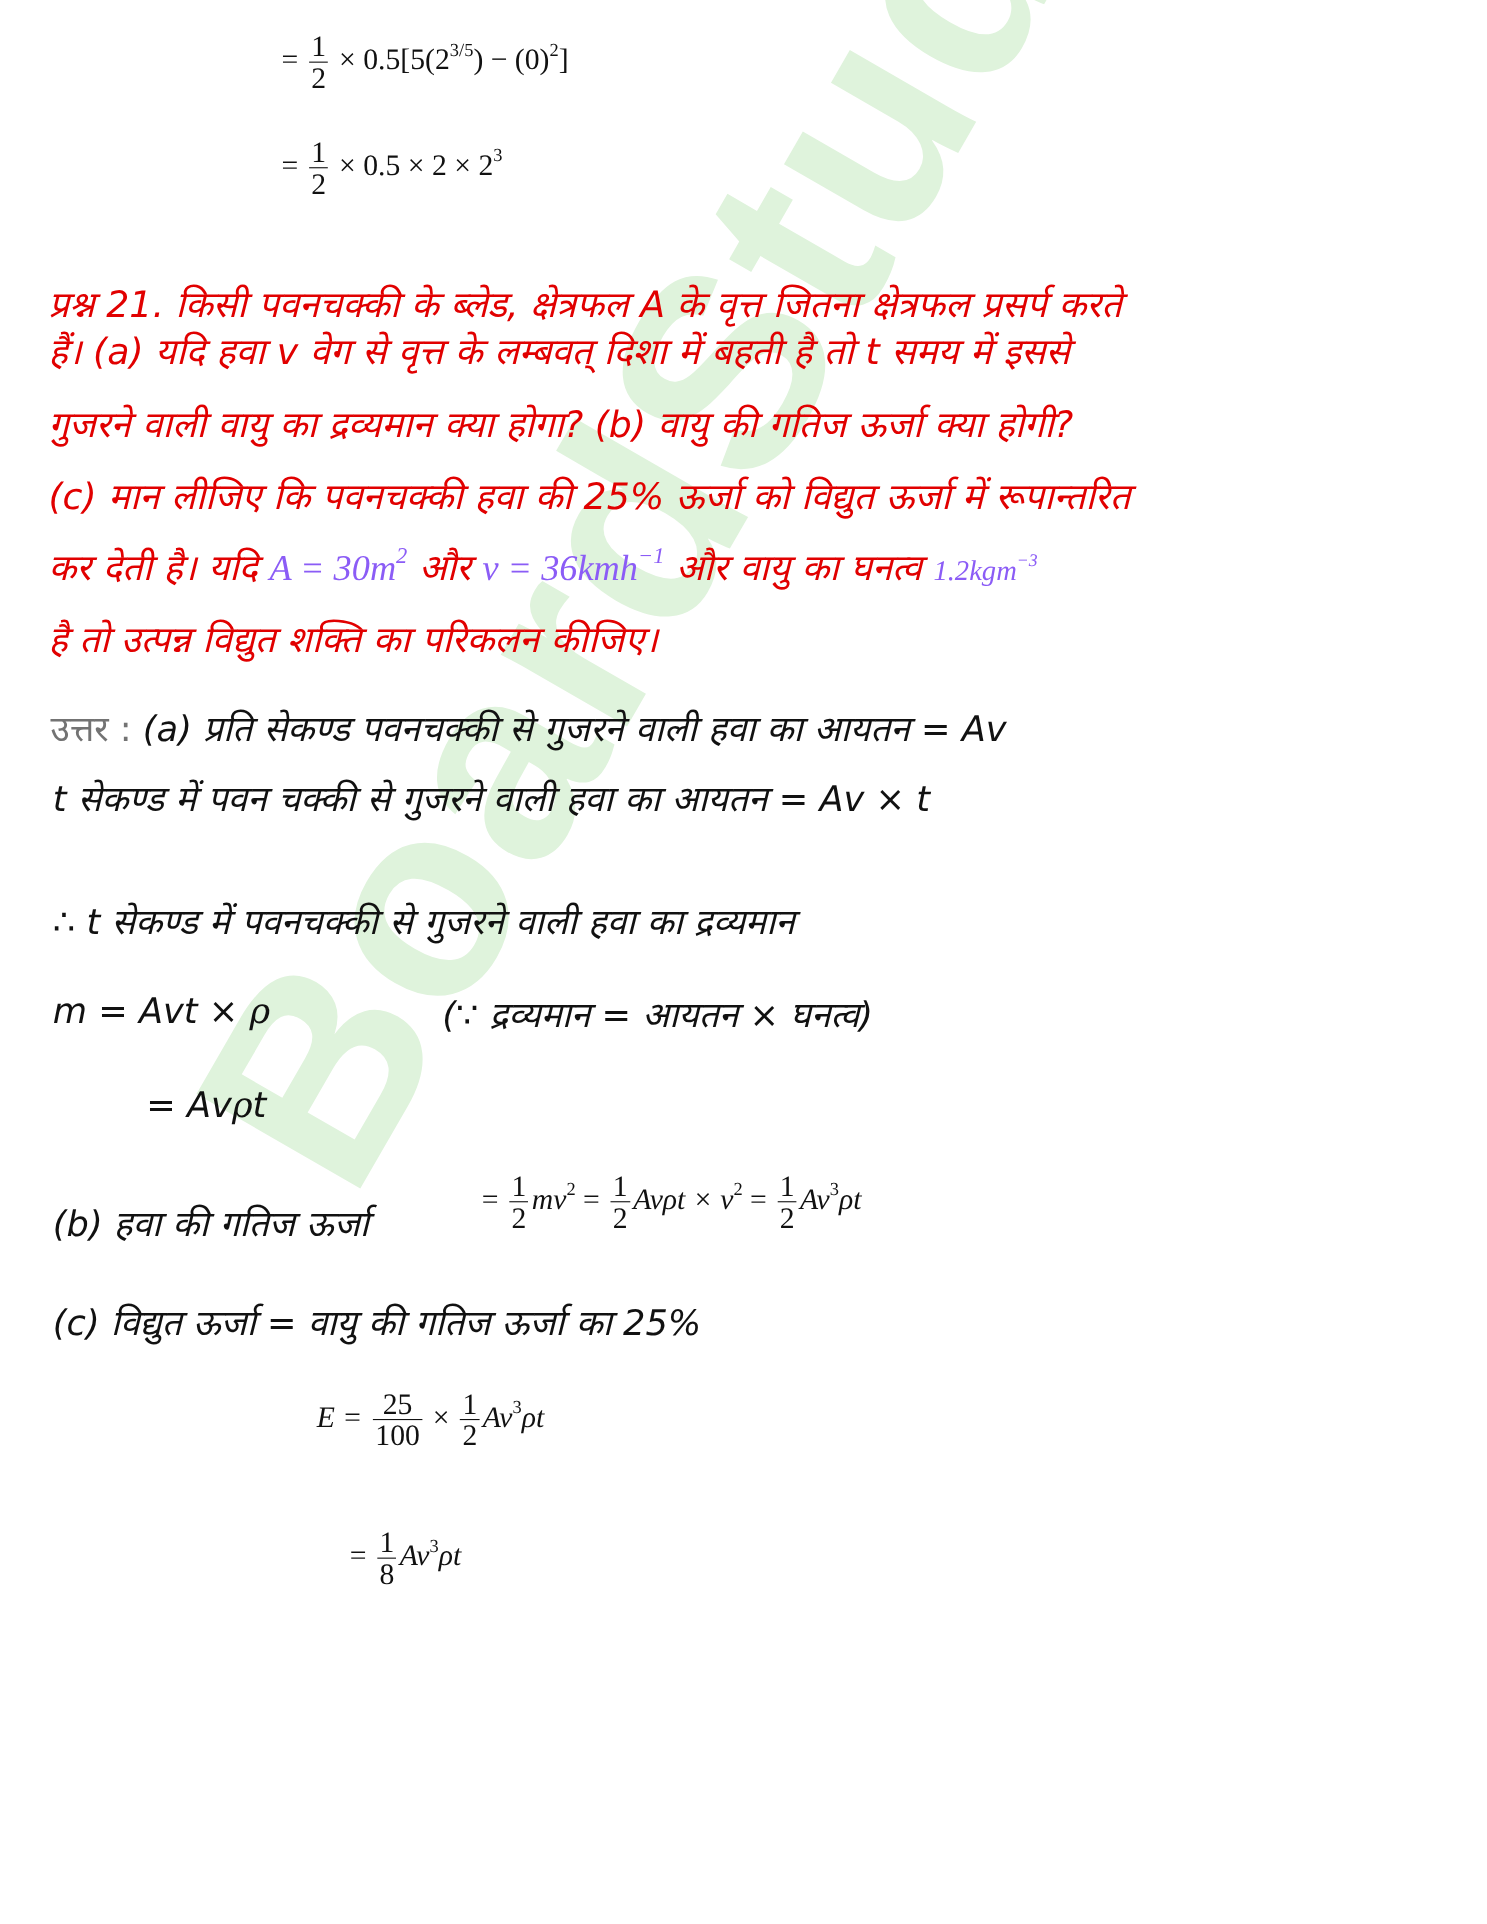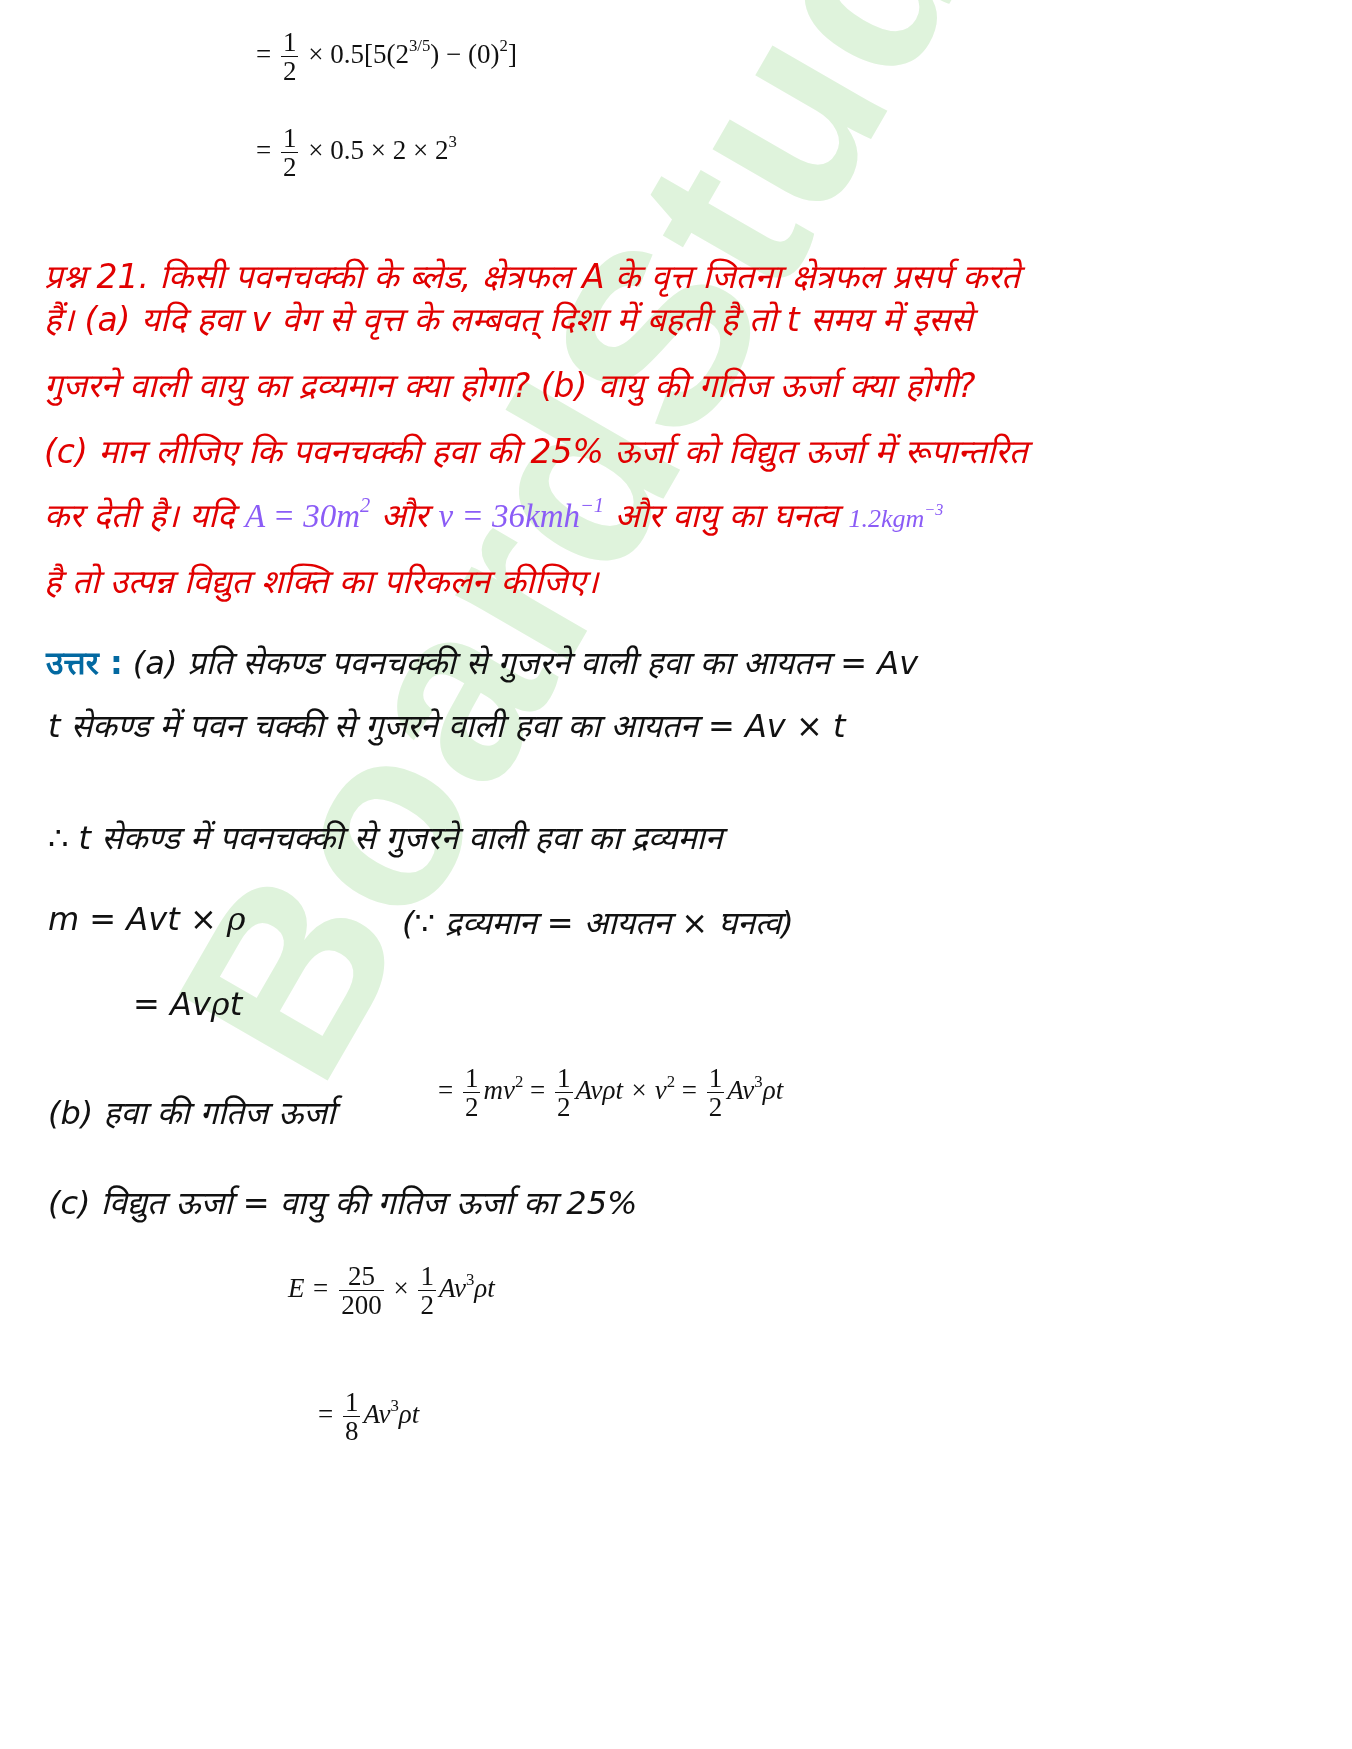--- a/index.html
+++ b/index.html
@@ -11,21 +11,21 @@
   .layer{position:relative;z-index:1;}
   .math{font-family:"Liberation Serif","DejaVu Serif",serif;font-size:27px;color:#111;position:absolute;white-space:nowrap;}
   .math i{font-style:italic;}
   .frac{display:inline-block;vertical-align:middle;text-align:center;margin:0 3px;line-height:1.05;}
   .frac span{display:block;padding:0 2px;}
   .frac .num{border-bottom:1.6px solid #111;}
   sup{font-size:0.62em;vertical-align:0.75em;line-height:0;}
   .q{position:absolute;left:44px;font-style:italic;color:#e10000;font-size:33px;white-space:nowrap;}
   .q .m{font-family:"Liberation Serif","DejaVu Serif",serif;color:#8b5cf6;}
   .a{position:absolute;left:48px;font-style:italic;color:#111;font-size:32px;white-space:nowrap;}
-  .ans-label{color:#0369a1;font-style:normal;font-weight:bold;}
+  .ans-label{color:#737373;font-style:normal;font-weight:normal;}
   .rho{font-family:"DejaVu Serif",serif;font-style:italic;}
 </style>
 </head>
 <body>
 
 <div class="watermark">BoardStudy</div>
 
 <div class="layer">
 
   <div class="math" style="left:256px;top:28px;">
@@ -67,21 +67,21 @@
     <span class="frac"><span class="num">1</span><span>2</span></span><i>mv</i><sup>2</sup>
     <span>=</span>
     <span class="frac"><span class="num">1</span><span>2</span></span><i>Avρt × v</i><sup>2</sup>
     <span>=</span>
     <span class="frac"><span class="num">1</span><span>2</span></span><i>Av</i><sup>3</sup><i>ρt</i>
   </div>
 
   <div class="a" style="top:1180px;">(c) विद्युत ऊर्जा = वायु की गतिज ऊर्जा का 25%</div>
   <div class="math" style="left:288px;top:1262px;">
     <i>E =</i>
-    <span class="frac"><span class="num">25</span><span>200</span></span>
+    <span class="frac"><span class="num">25</span><span>100</span></span>
     <span>×</span>
     <span class="frac"><span class="num">1</span><span>2</span></span><i>Av</i><sup>3</sup><i>ρt</i>
   </div>
   <div class="math" style="left:318px;top:1388px;">
     <span>=</span>
     <span class="frac"><span class="num">1</span><span>8</span></span><i>Av</i><sup>3</sup><i>ρt</i>
   </div>
 </div>
 
 </body></html>

